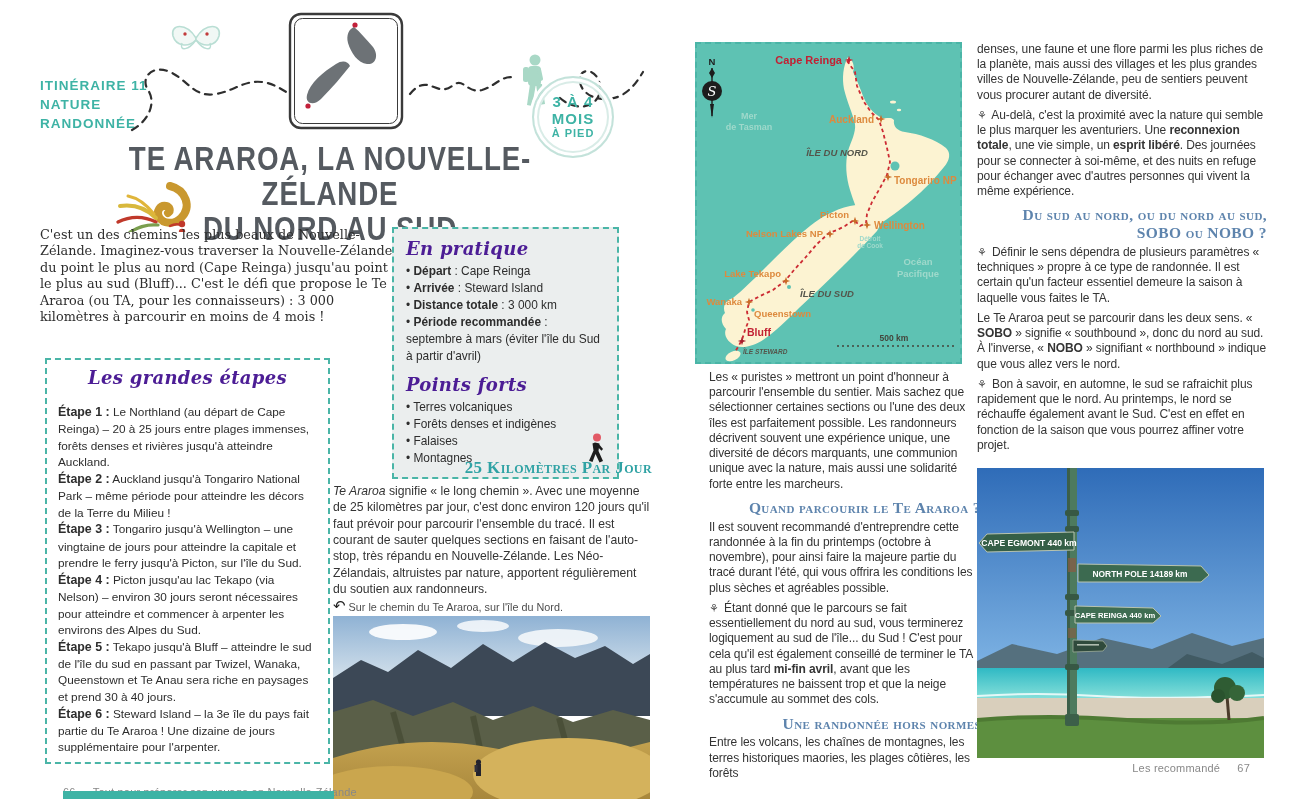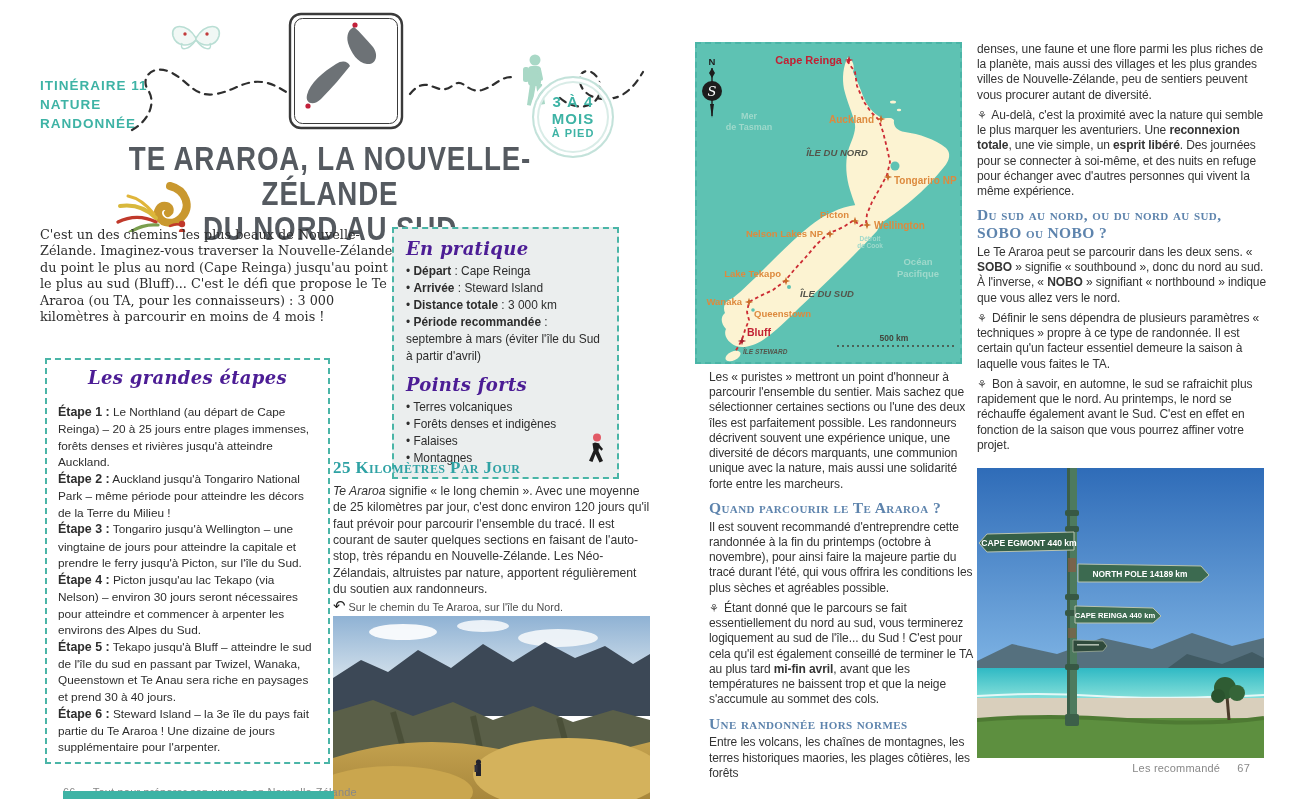--- a/index.html
+++ b/index.html
@@ -40,21 +40,21 @@
                    background:#ebeeee; padding:9px 12px 10px; }
   .practical-box .script-title { margin-bottom:4px; }
   .practical-box ul { list-style:none; }
   .practical-box li { font-size:11.9px; line-height:1.42; color:#2d2d2d; }
   .practical-box li::before { content:"• "; }
   .practical-box li b.plabel::after { content:" : "; font-weight:400; }
   .practical-box .ptitle2 { margin-top:10px; margin-bottom:4px; }
   .walker-wrap { position:absolute; right:10px; bottom:8px; }
 
   .sc-heading { font-family:"Liberation Serif", serif; font-weight:700;
-                font-variant:small-caps; letter-spacing:.4px; }
+                font-variant:small-caps; letter-spacing:.4px;text-align:right; }
   .sc-teal { color:#2fa2a4; font-size:17px; }
   .sc-blue { color:#5e84ad; font-size:15.5px; line-height:1.15; }
 
   .km-section { left:333px; top:458px; width:319px; }
   .km-section .body { margin-top:5px; }
   .body { font-size:12.2px; line-height:1.34; color:#343434; }
 
   .col .body { font-size:12px; line-height:1.27; letter-spacing:-.1px; margin-bottom:5px; }
   .col .sc-heading { margin:7px 0 3px; }
   .fern { font-size:11px; color:#4a4a4a; margin-right:2px; }
@@ -295,22 +295,22 @@
     <p class="body">Il est souvent recommandé d'entreprendre cette randonnée à la fin du printemps (octobre à novembre), pour ainsi faire la majeure partie du tracé durant l'été, qui vous offrira les conditions les plus sèches et agréables possible.</p>
     <p class="body"><span class="fern">⚘</span> <span><span>Étant donné que le parcours se fait essentiellement du nord au sud, vous terminerez logiquement au sud de l'île... du Sud ! C'est pour cela qu'il est également conseillé de terminer le TA au plus tard </span><span style="font-weight: 700;">mi-fin avril</span><span>, avant que les températures ne baissent trop et que la neige s'accumule au sommet des cols.</span></span></p>
     <h2 class="sc-heading sc-blue">Une randonnée hors normes</h2>
     <p class="body">Entre les volcans, les chaînes de montagnes, les terres historiques maories, les plages côtières, les forêts</p>
   </div>
 
   <div class="abs col right-col">
     <p class="body">denses, une faune et une flore parmi les plus riches de la planète, mais aussi des villages et les plus grandes villes de Nouvelle-Zélande, peu de sentiers peuvent vous procurer autant de diversité.</p>
     <p class="body"><span class="fern">⚘</span> <span><span>Au-delà, c'est la proximité avec la nature qui semble le plus marquer les aventuriers. Une </span><span style="font-weight: 700;">reconnexion totale</span><span>, une vie simple, un </span><span style="font-weight: 700;">esprit libéré</span><span>. Des journées pour se connecter à soi-même, et des nuits en refuge pour échanger avec d'autres personnes qui vivent la même expérience.</span></span></p>
     <h2 class="sc-heading sc-blue">Du sud au nord, ou du nord au sud, SOBO ou NOBO ?</h2>
+    <p class="body"><span class="fern">⚘</span> <span>Définir le sens dépendra de plusieurs paramètres « techniques » propre à ce type de randonnée. Il est certain qu'un facteur essentiel demeure la saison à laquelle vous faites le TA.</span></p>
     <p class="body"><span>Le Te Araroa peut se parcourir dans les deux sens. « </span><span style="font-weight: 700;">SOBO</span><span> » signifie « southbound », donc du nord au sud. À l'inverse, « </span><span style="font-weight: 700;">NOBO</span><span> » signifiant « northbound » indique que vous allez vers le nord.</span></p>
-    <p class="body"><span class="fern">⚘</span> <span>Définir le sens dépendra de plusieurs paramètres « techniques » propre à ce type de randonnée. Il est certain qu'un facteur essentiel demeure la saison à laquelle vous faites le TA.</span></p>
     <p class="body"><span class="fern">⚘</span> <span>Bon à savoir, en automne, le sud se rafraichit plus rapidement que le nord. Au printemps, le nord se réchauffe également avant le Sud. C'est en effet en fonction de la saison que vous pourrez affiner votre projet.</span></p>
   </div>
 
   <div class="abs caption caption-right">
     <span>Sur le Te Araroa, à mi-chemin de la randonnée.</span>
     <span class="arr">↷</span>
   </div>
 
   <svg class="photo" style="left:977px; top:468px;" width="287" height="290" viewBox="0 0 287 290">
     <defs>

